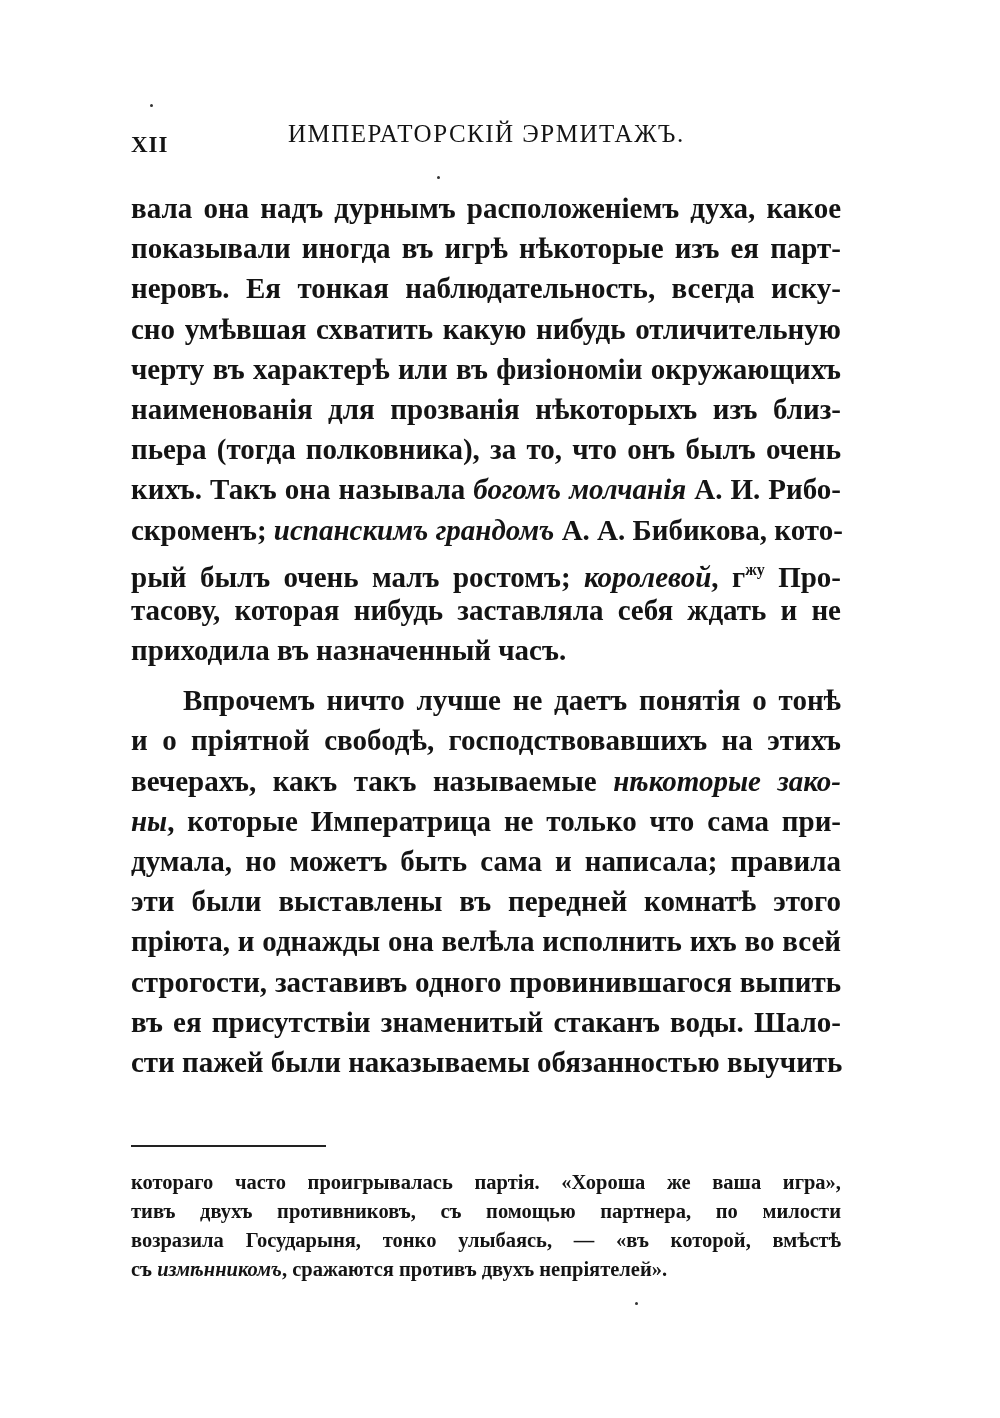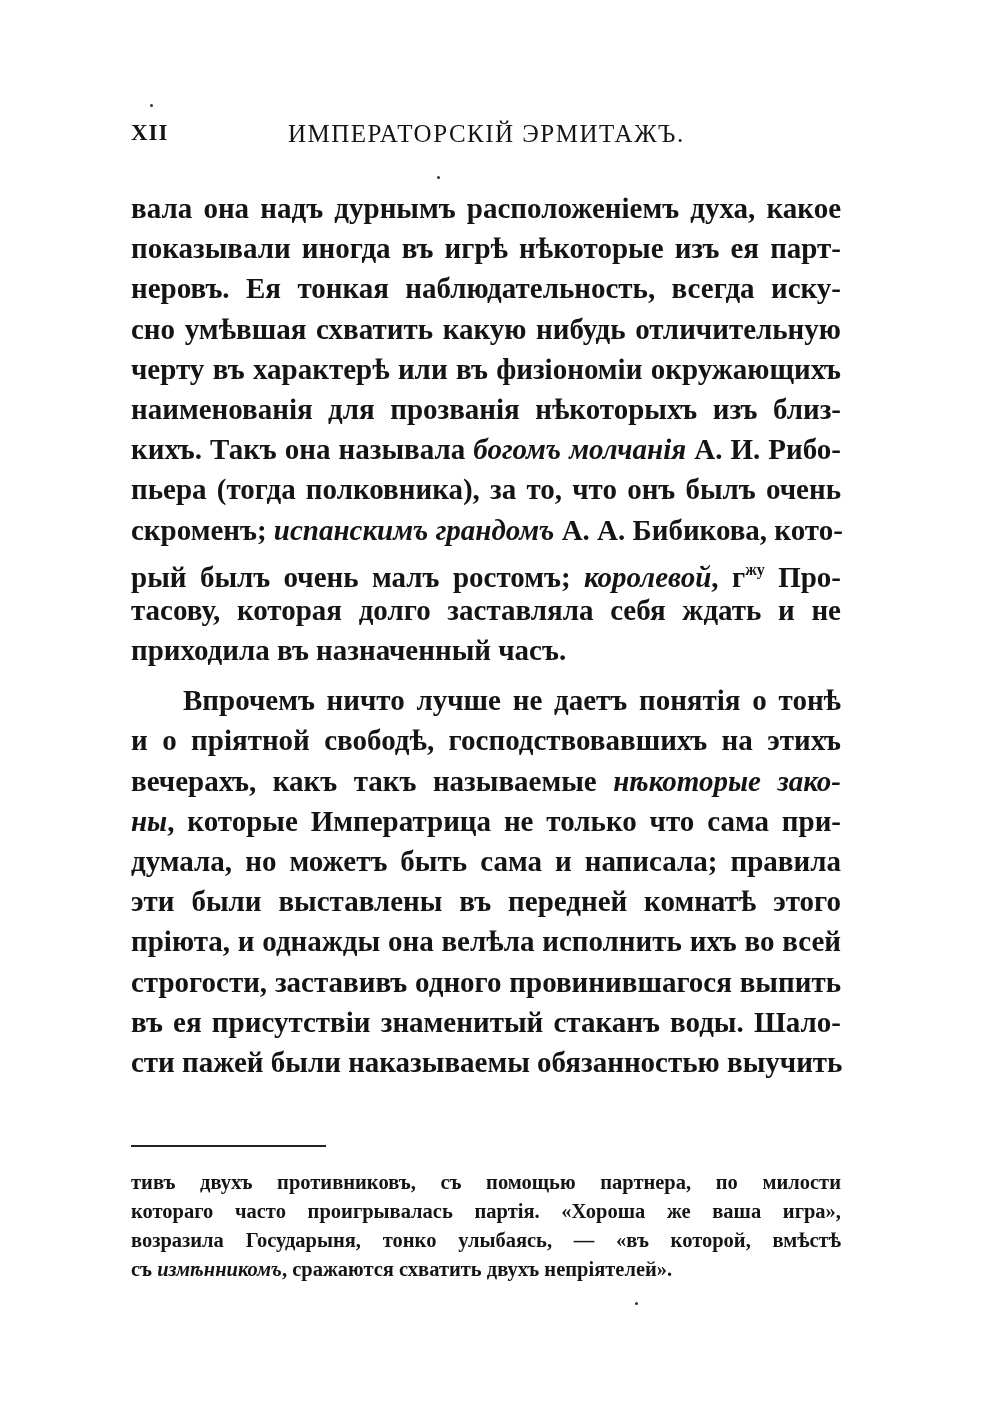--- a/index.html
+++ b/index.html
@@ -1,21 +1,21 @@
 <!DOCTYPE html>
 <html><head>
 <meta charset="utf-8">
 <style>
   html, body { margin: 0; padding: 0; }
   body {
     width: 1000px; height: 1418px; background: #ffffff; position: relative; overflow: hidden;
     font-family: "Liberation Serif", "DejaVu Serif", serif; color: #141414;
   }
   .header { position: absolute; top: 120px; left: 131px; width: 710px; height: 40px; }
-  .folio { position: absolute; left: 0; top: 0; font-size: 23px; font-weight: bold; letter-spacing: 1px; }
+  .folio { position: absolute; left: 0; top: 12px; font-size: 23px; font-weight: bold; letter-spacing: 1px; }
   .running-title { position: absolute; left: 157px; top: 0; font-size: 25px; font-weight: normal; letter-spacing: 1.5px; }
   .body-text { position: absolute; left: 131px; top: 188px; width: 710px; }
   .line {
     display: block; height: 40.2px; line-height: 40.2px; font-size: 29px; font-weight: bold;
     white-space: nowrap; text-align: justify; text-align-last: justify;
   }
   .line.last { text-align-last: left; }
   .line.indent { padding-left: 52px; }
   .para-gap { height: 10px; }
   .it { font-style: italic; }
@@ -38,45 +38,45 @@
 </div>
 
 <div class="body-text">
 
   <span class="line">вала она надъ дурнымъ расположеніемъ духа, какое</span>
   <span class="line">показывали иногда въ игрѣ нѣкоторые изъ ея парт-</span>
   <span class="line">неровъ. Ея тонкая наблюдательность, всегда иску-</span>
   <span class="line">сно умѣвшая схватить какую нибудь отличительную</span>
   <span class="line">черту въ характерѣ или въ физіономіи окружающихъ</span>
   <span class="line">наименованія для прозванія нѣкоторыхъ изъ близ-</span>
+  <span class="line">пьера (тогда полковника), за то, что онъ былъ очень</span>
   <span class="line"><span>кихъ. Такъ она называла </span><span class="it">богомъ молчанія</span><span> А. И. Рибо-</span></span>
-  <span class="line">пьера (тогда полковника), за то, что онъ былъ очень</span>
   <span class="line"><span>скроменъ; </span><span class="it">испанскимъ грандомъ</span><span> А. А. Бибикова, кото-</span></span>
   <span class="line"><span>рый былъ очень малъ ростомъ; </span><span class="it">королевой</span><span>, г</span><span class="sup">жу</span><span> Про-</span></span>
-  <span class="line">тасову, которая долго заставляла себя ждать и не</span>
+  <span class="line">тасову, которая нибудь заставляла себя ждать и не</span>
   <span class="line last">приходила въ назначенный часъ.</span>
 
   <div class="para-gap"></div>
 
   <span class="line indent">Впрочемъ ничто лучше не даетъ понятія о тонѣ</span>
   <span class="line">и о пріятной свободѣ, господствовавшихъ на этихъ</span>
   <span class="line"><span>вечерахъ, какъ такъ называемые </span><span class="it">нѣкоторые зако-</span></span>
   <span class="line"><span class="it">ны</span><span>, которые Императрица не только что сама при-</span></span>
   <span class="line">думала, но можетъ быть сама и написала; правила</span>
   <span class="line">эти были выставлены въ передней комнатѣ этого</span>
   <span class="line">пріюта, и однажды она велѣла исполнить ихъ во всей</span>
   <span class="line">строгости, заставивъ одного провинившагося выпить</span>
   <span class="line">въ ея присутствіи знаменитый стаканъ воды. Шало-</span>
   <span class="line">сти пажей были наказываемы обязанностью выучить</span>
 </div>
 
 <div class="rule"></div>
 
 <div class="footnote">
+  <span class="fline">котораго часто проигрывалась партія. «Хороша же ваша игра»,</span>
   <span class="fline">тивъ двухъ противниковъ, съ помощью партнера, по милости</span>
-  <span class="fline">котораго часто проигрывалась партія. «Хороша же ваша игра»,</span>
   <span class="fline">возразила Государыня, тонко улыбаясь, — «въ которой, вмѣстѣ</span>
-  <span class="fline last"><span>съ </span><span class="it">измѣнникомъ</span><span>, сражаются схватить двухъ непріятелей».</span></span>
+  <span class="fline last"><span>съ </span><span class="it">измѣнникомъ</span><span>, сражаются противъ двухъ непріятелей».</span></span>
 </div>
 
 <div class="speck" style="left:150px;top:104px;"></div>
 <div class="speck" style="left:437px;top:176px;"></div>
 <div class="speck" style="left:635px;top:1302px;"></div>
 
 </body></html>

